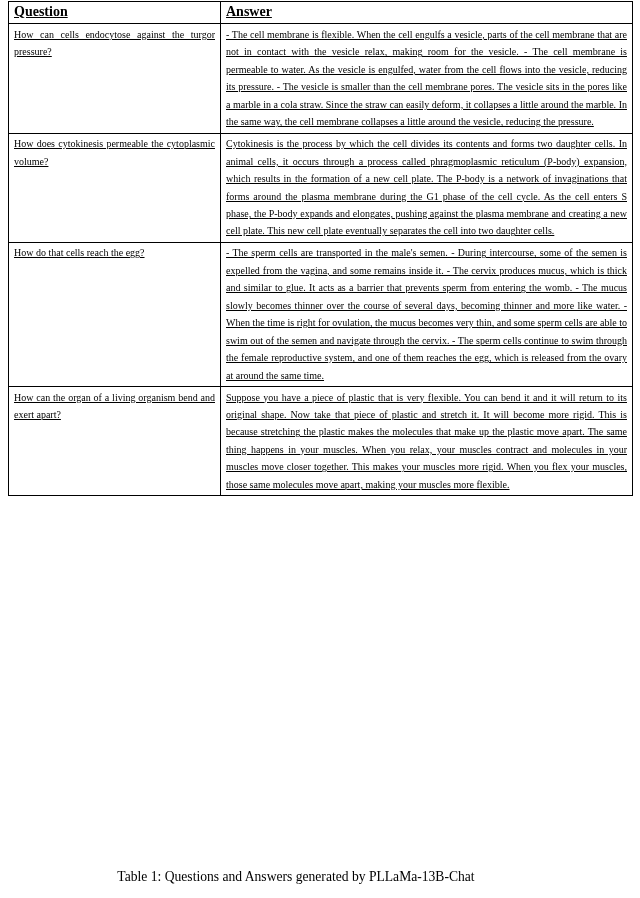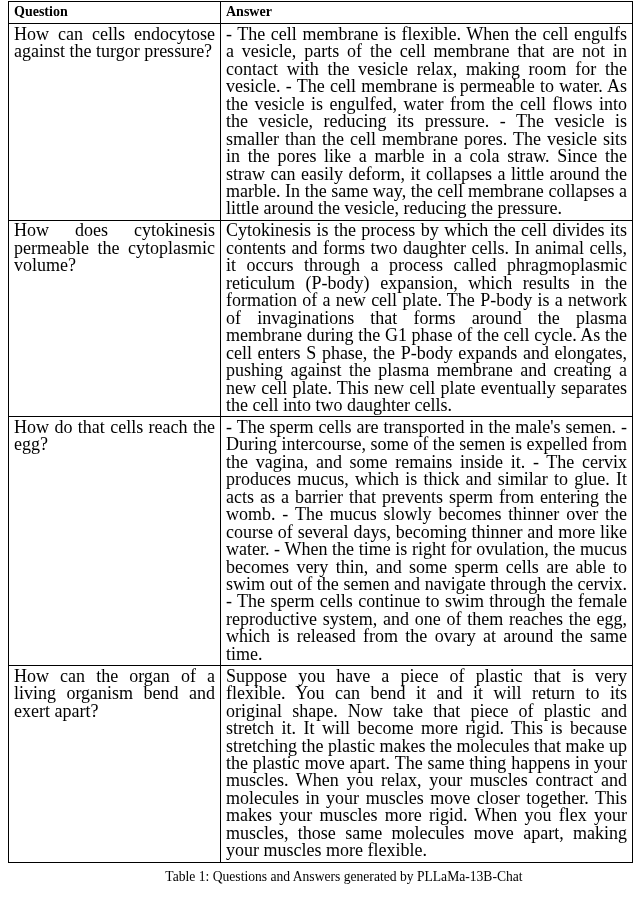--- a/index.html
+++ b/index.html
@@ -27,32 +27,33 @@
     width: 624px;
   }
   table.qa-table {
     border-collapse: collapse;
     width: 624px;
     table-layout: fixed;
     border-top: 1.1px solid #000;
     border-bottom: 1.1px solid #000;
     border-left: 1.1px solid #000;
     border-right: 1.1px solid #000;
+    text-decoration: underline;
   }
   table.qa-table col.c-q { width: 212px; }
   table.qa-table col.c-a { width: 412px; }
 
   table.qa-table th,
   table.qa-table td {
     border-left: 1.1px solid #000;
     border-right: 1.1px solid #000;
     border-top: 1.1px solid #000;
     vertical-align: top;
     padding: 1.5px 5px 2px 5px;
-    font-size: 18px;
+    font-size: 10px;
     line-height: 17.45px;
     text-align: justify;
     text-justify: inter-word;
     hyphens: manual;
     -webkit-hyphens: manual;
   }
   table.qa-table thead th {
     border-top: none;
     font-weight: bold;
     text-align: left;
@@ -77,21 +78,20 @@
     text-align-last: left;
   }
   .caption {
     position: absolute;
     left: 0;
     top: 868px;
     width: 592px;
     text-align: center;
     font-size: 13.6px;
     line-height: 17px;
-    padding-left: 48px;
   }
 </style>
 </head>
 <body>
 
 <div class="page">
 
   <div class="table-wrap">
     <table class="qa-table">
       <colgroup>

